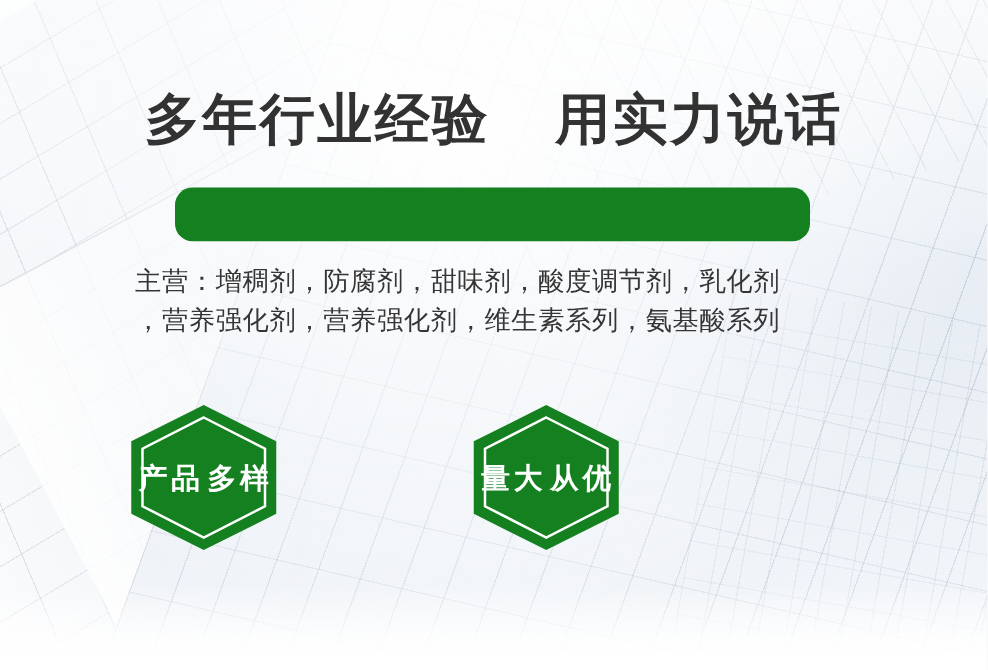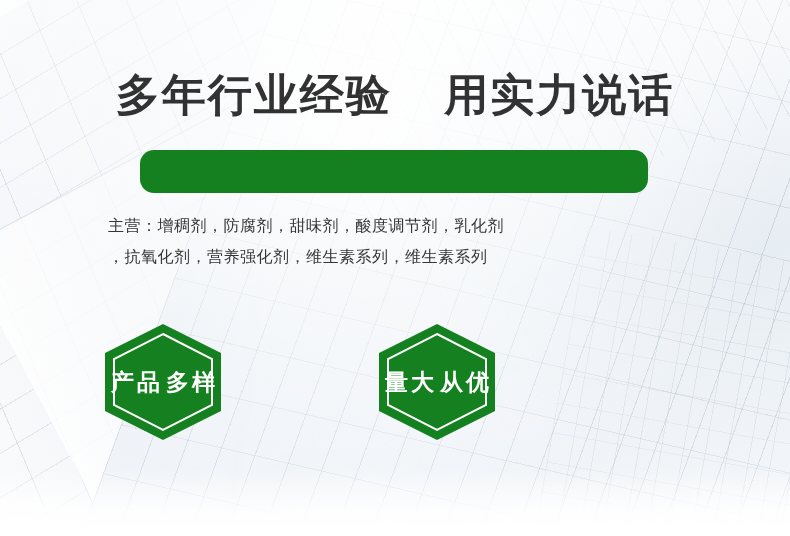--- a/index.html
+++ b/index.html
@@ -164,21 +164,21 @@
     height: 43px;
     background: #15801f;
     border-radius: 14px;
   }
 
   .subtext {
     position: absolute;
     left: 108px;
     top: 210px;
     width: 584px;
-    font-size: 16px;
+    font-size: 21px;
     line-height: 31px;
     color: #353535;
     letter-spacing: 0.5px;
     text-align: left;
   }
 
   
   .badges {
     position: absolute;
     left: 100px;
@@ -245,21 +245,21 @@
     <div class="headline">
       <span>多年行业经验</span>
       <span class="gap"></span>
       <span>用实力说话</span>
     </div>
 
     <div class="green-bar"></div>
 
     <div class="subtext">
       <div>主营：增稠剂，防腐剂，甜味剂，酸度调节剂，乳化剂</div>
-      <div>，抗氧化剂，营养强化剂，维生素系列，维生素系列</div>
+      <div>，营养强化剂，营养强化剂，维生素系列，氨基酸系列</div>
     </div>
 
     <div class="badges">
 
       <div class="badge badge-0">
         <svg viewBox="0 0 120 120">
           <polygon points="60,2 118,31 118,89 60,118 2,89 2,31" fill="#15801f"></polygon>
           <polygon points="60,12 109,37 109,83 60,108 11,83 11,37" fill="none" stroke="#ffffff" stroke-width="2"></polygon>
         </svg>
         <div class="badge-label">

